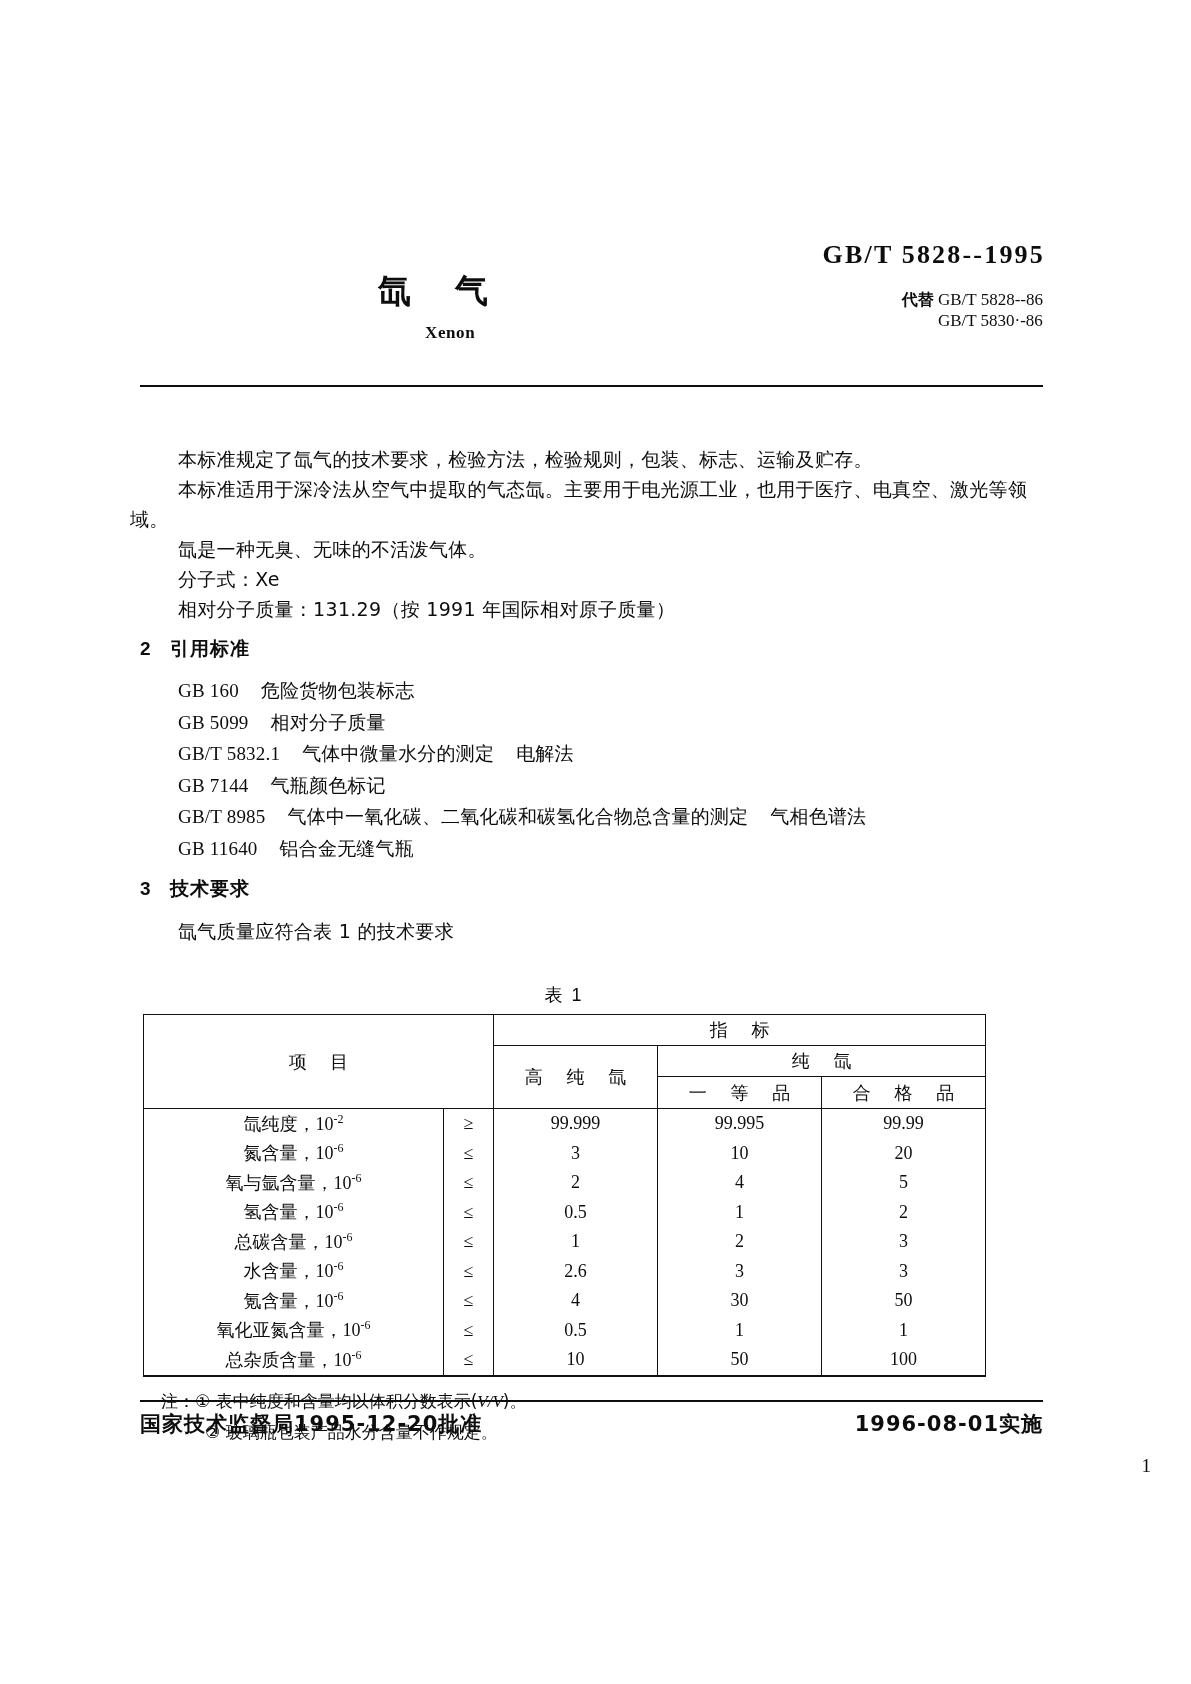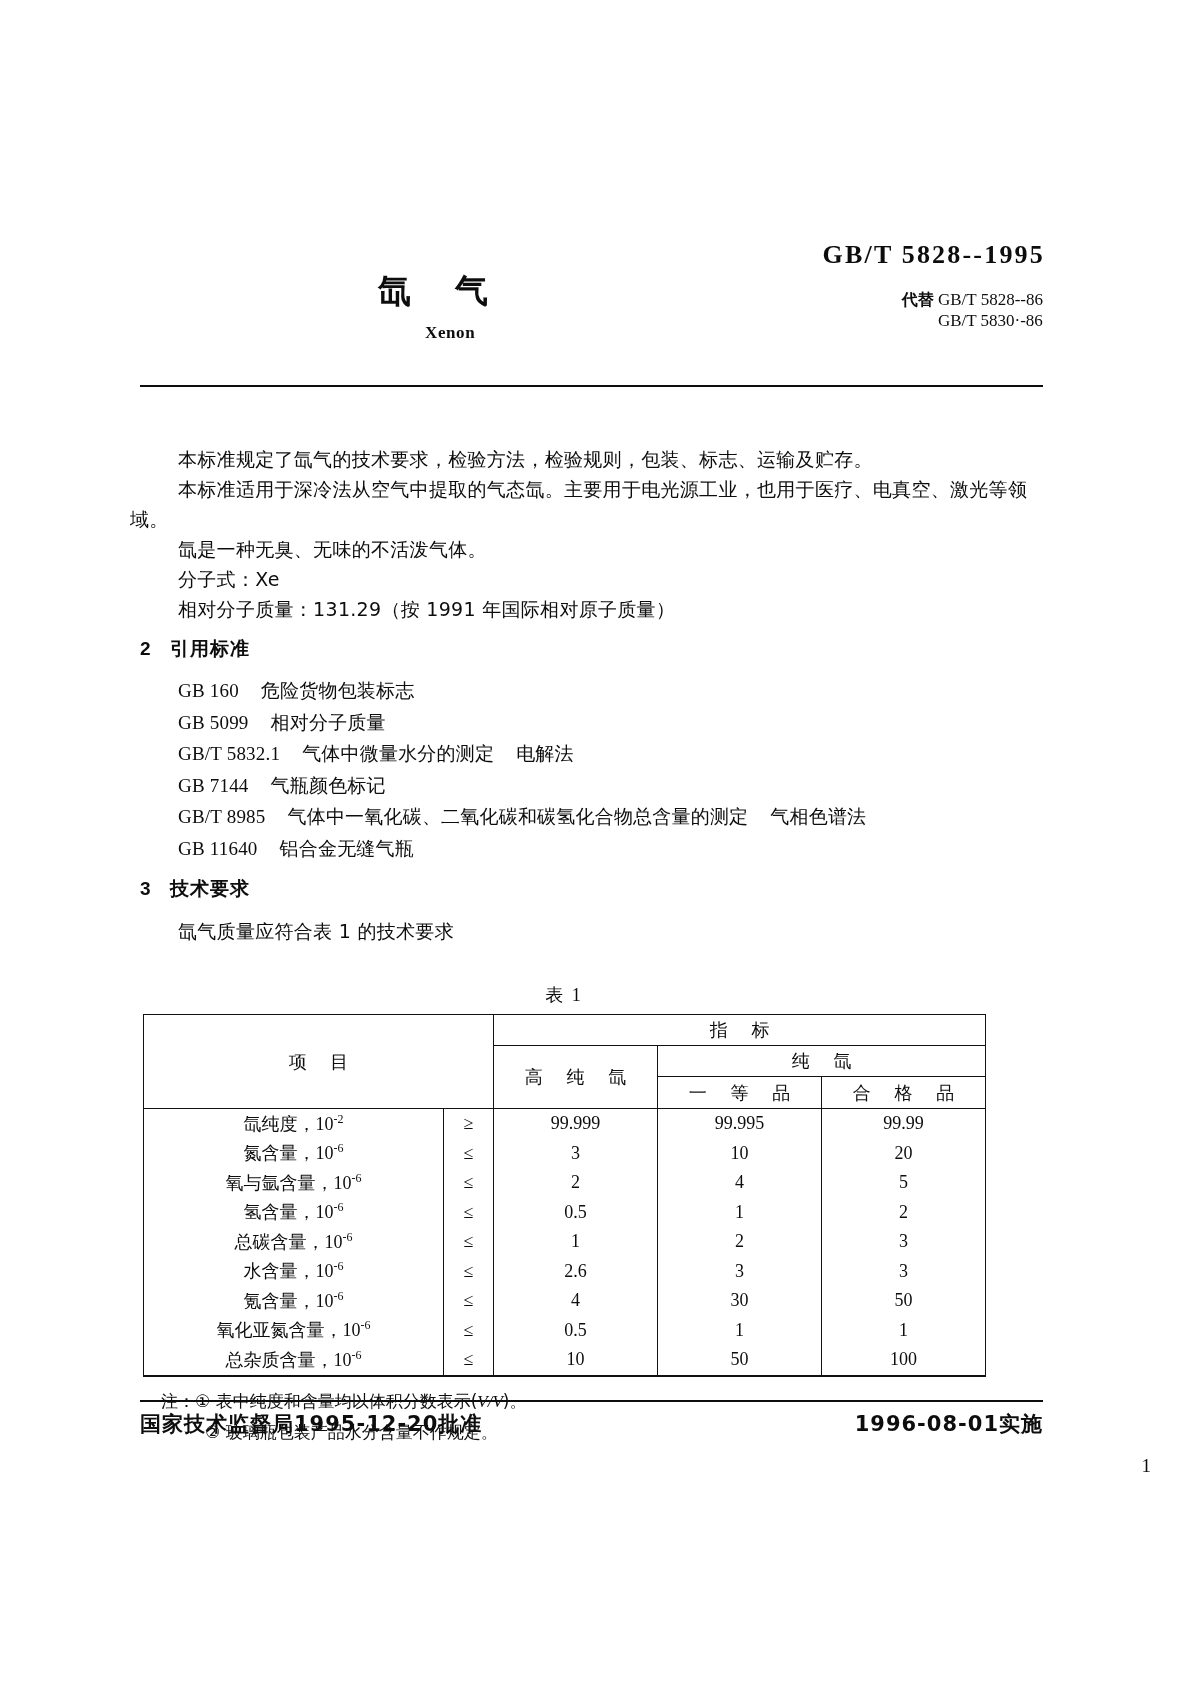--- a/index.html
+++ b/index.html
@@ -138,21 +138,21 @@
 
   
   .tablewrap {
     position: absolute;
     left: 143px;
     top: 983px;
     width: 842px;
   }
   .tbl-caption {
     text-align: center;
-    font-family: Liberation Serif, serif;
+    font-family: Liberation Sans, sans-serif;
     font-size: 18px;
     margin-bottom: 7px;
     letter-spacing: 2px;
   }
   table.spec {
     border-collapse: collapse;
     width: 842px;
     table-layout: fixed;
   }
   table.spec td, table.spec th {

